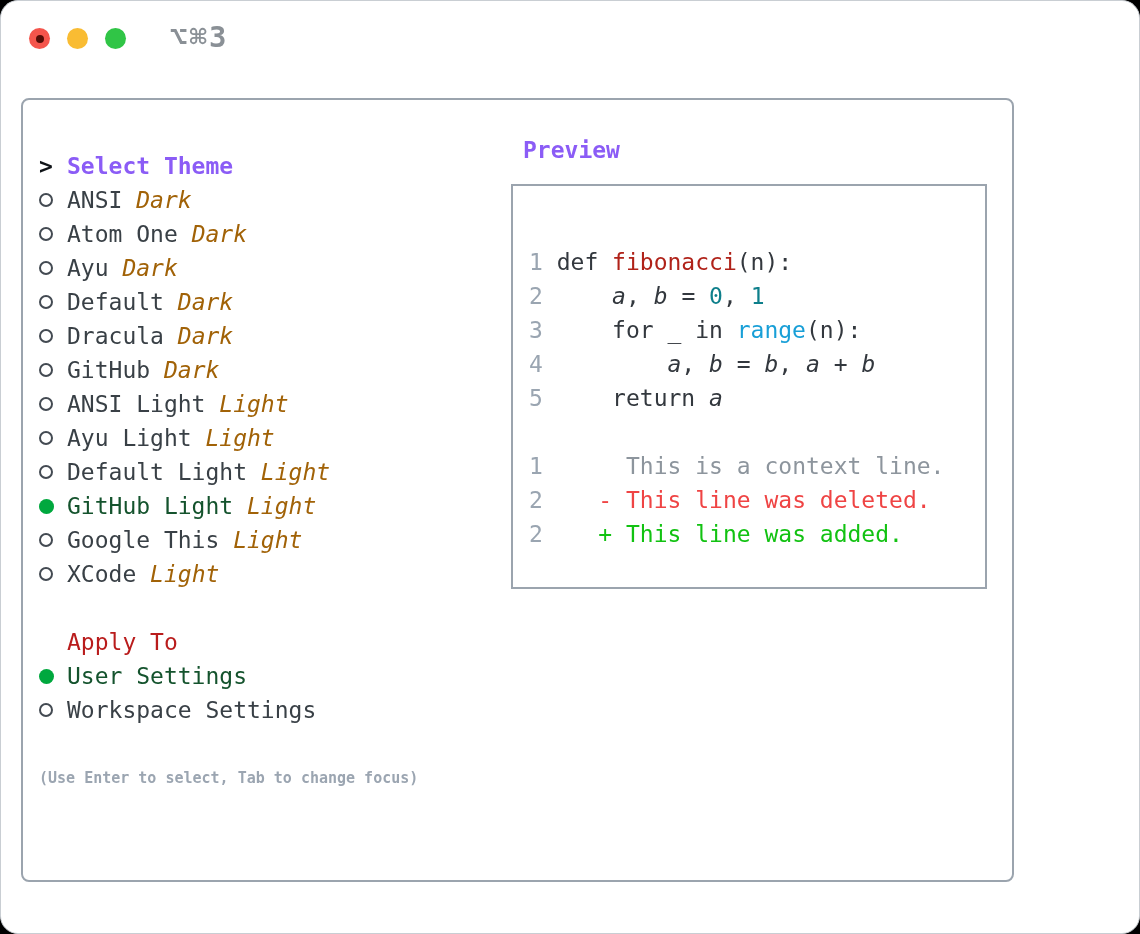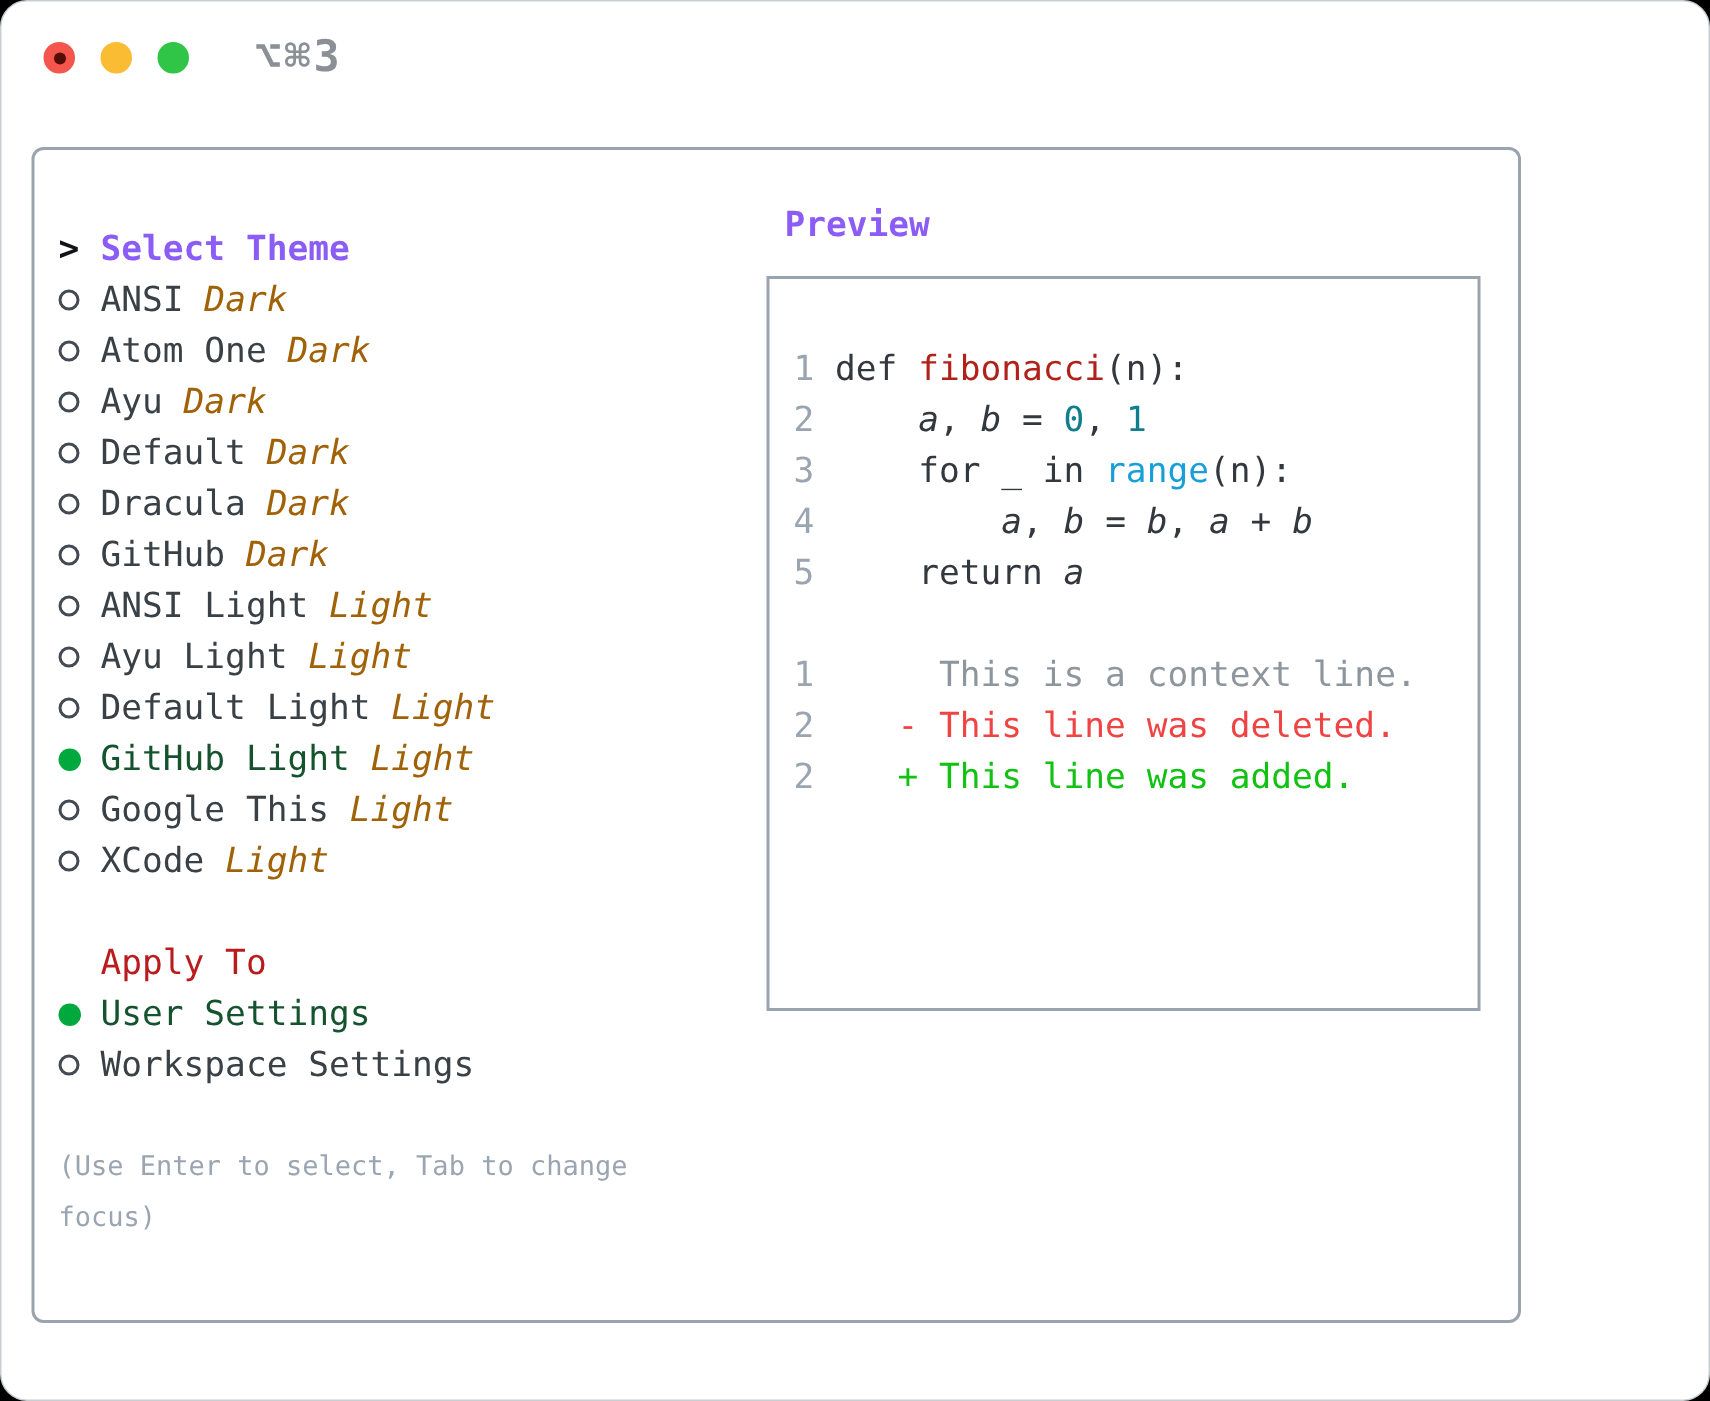--- a/index.html
+++ b/index.html
@@ -51,29 +51,29 @@
     box-sizing:border-box;
   }
   .dot{width:15px;height:15px;border-radius:50%;background:#00a83e;}
   .prompt{font-weight:bold;color:#101418;}
   .h-title{font-weight:bold;color:#8b5cf6;text-align:right;}
   .sub-title{color:#b91c1c;}
   .t-name{color:#394046;}
   .option-row.selected .t-name{color:#14532d;}
   .t-tag{color:#a16207;font-style:italic;}
   .hint{
-    width:412px;font-size:18px;line-height:34px;color:#9ba5b1;
-    white-space:normal;margin-top:0;
+    width:412px;font-size:15px;line-height:34px;color:#9ba5b1;
+    white-space:normal;margin-top:0;font-weight:bold;
   }
   
   .preview-box{
     margin-top:17px;margin-left:10px;
-    width:476px;height:490px;
+    width:476px;height:405px;
     border:2px solid #9ba4ae;box-sizing:border-box;
-    padding:43px 0 0 16px;
+    padding:59px 0 0 16px;
     background:#fff;
   }
   .code-line{height:34px;line-height:34px;font-size:23px;white-space:pre;}
   .ln{color:#9aa5b1;}
   .seg-pl{color:#33383e;}
   .seg-fn{color:#b02219;}
   .seg-nu{color:#0e7f8b;}
   .seg-bi{color:#189fd7;}
   .seg-va{color:#33383e;font-style:italic;}
   .seg-ctx{color:#8d959d;}

